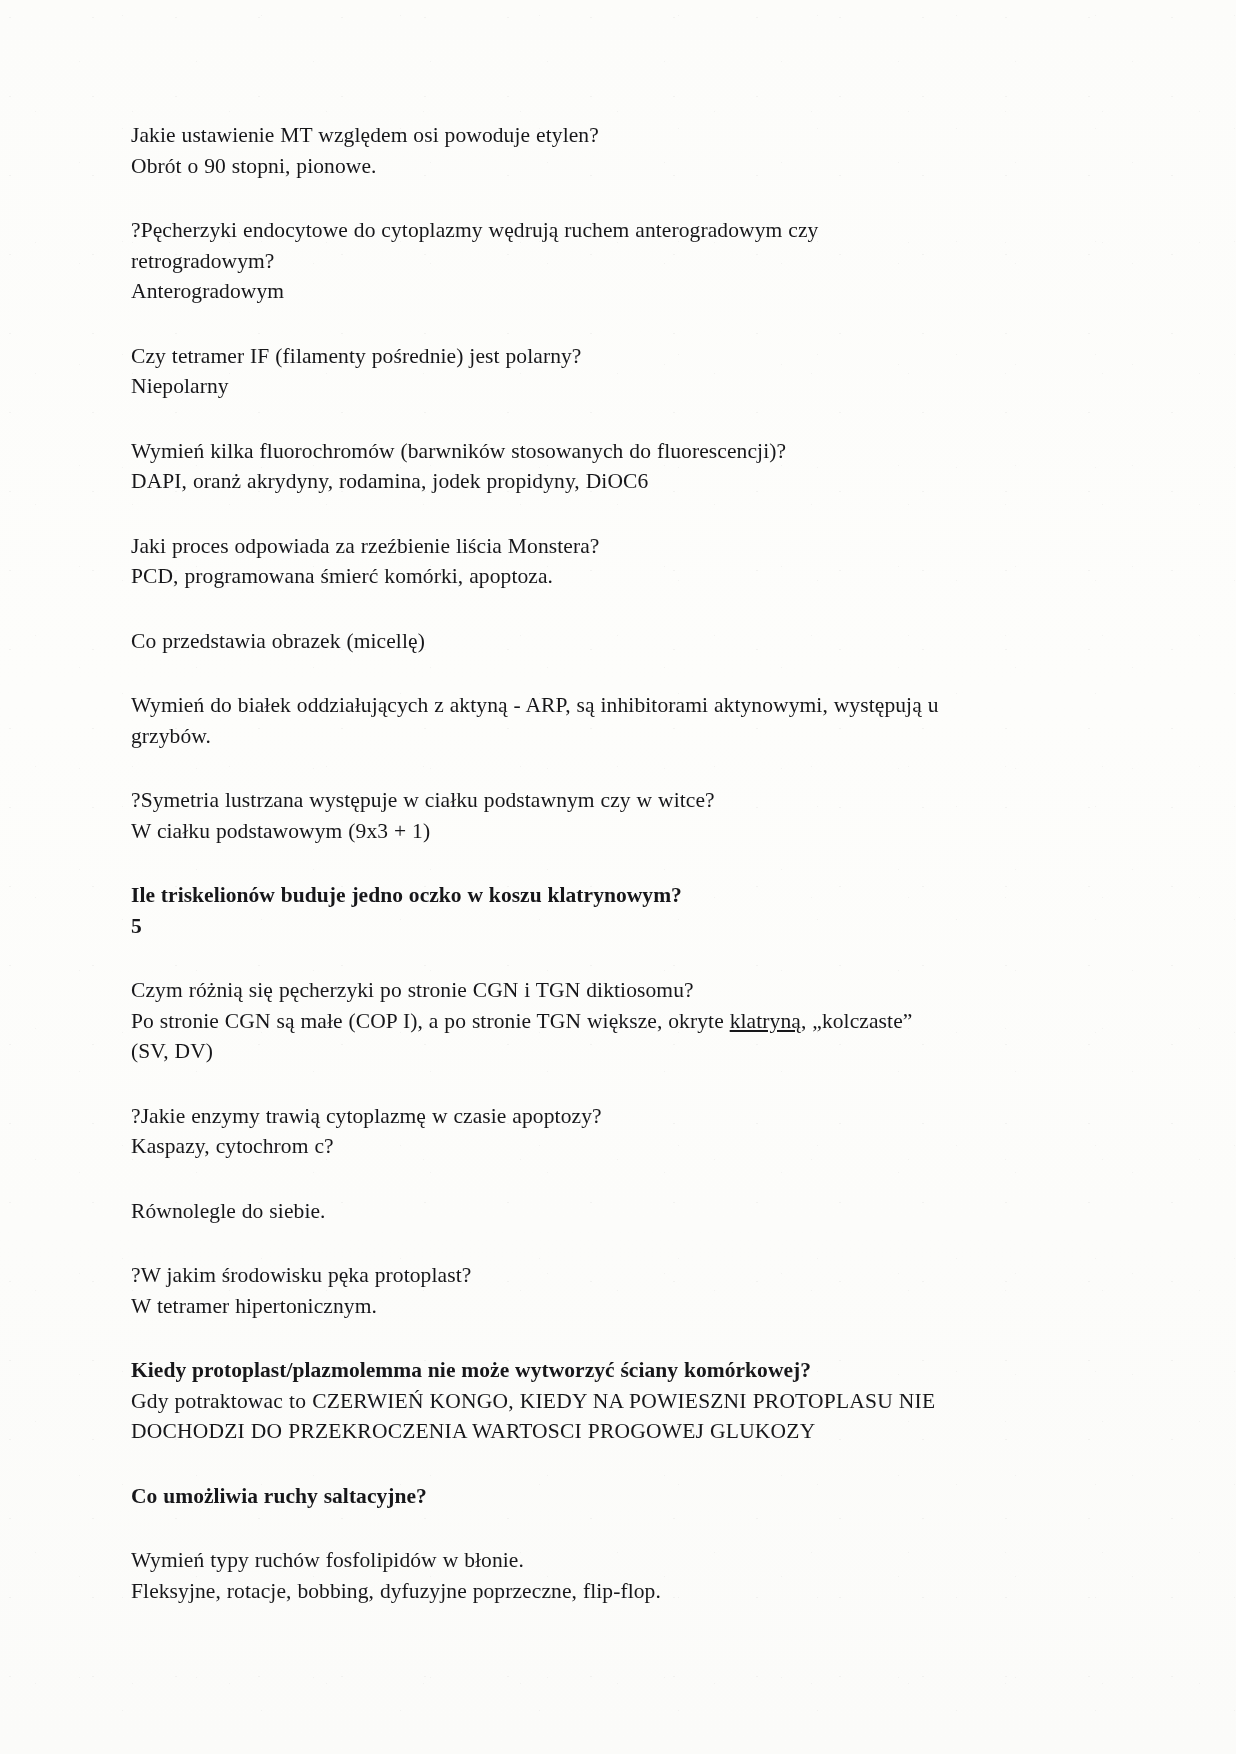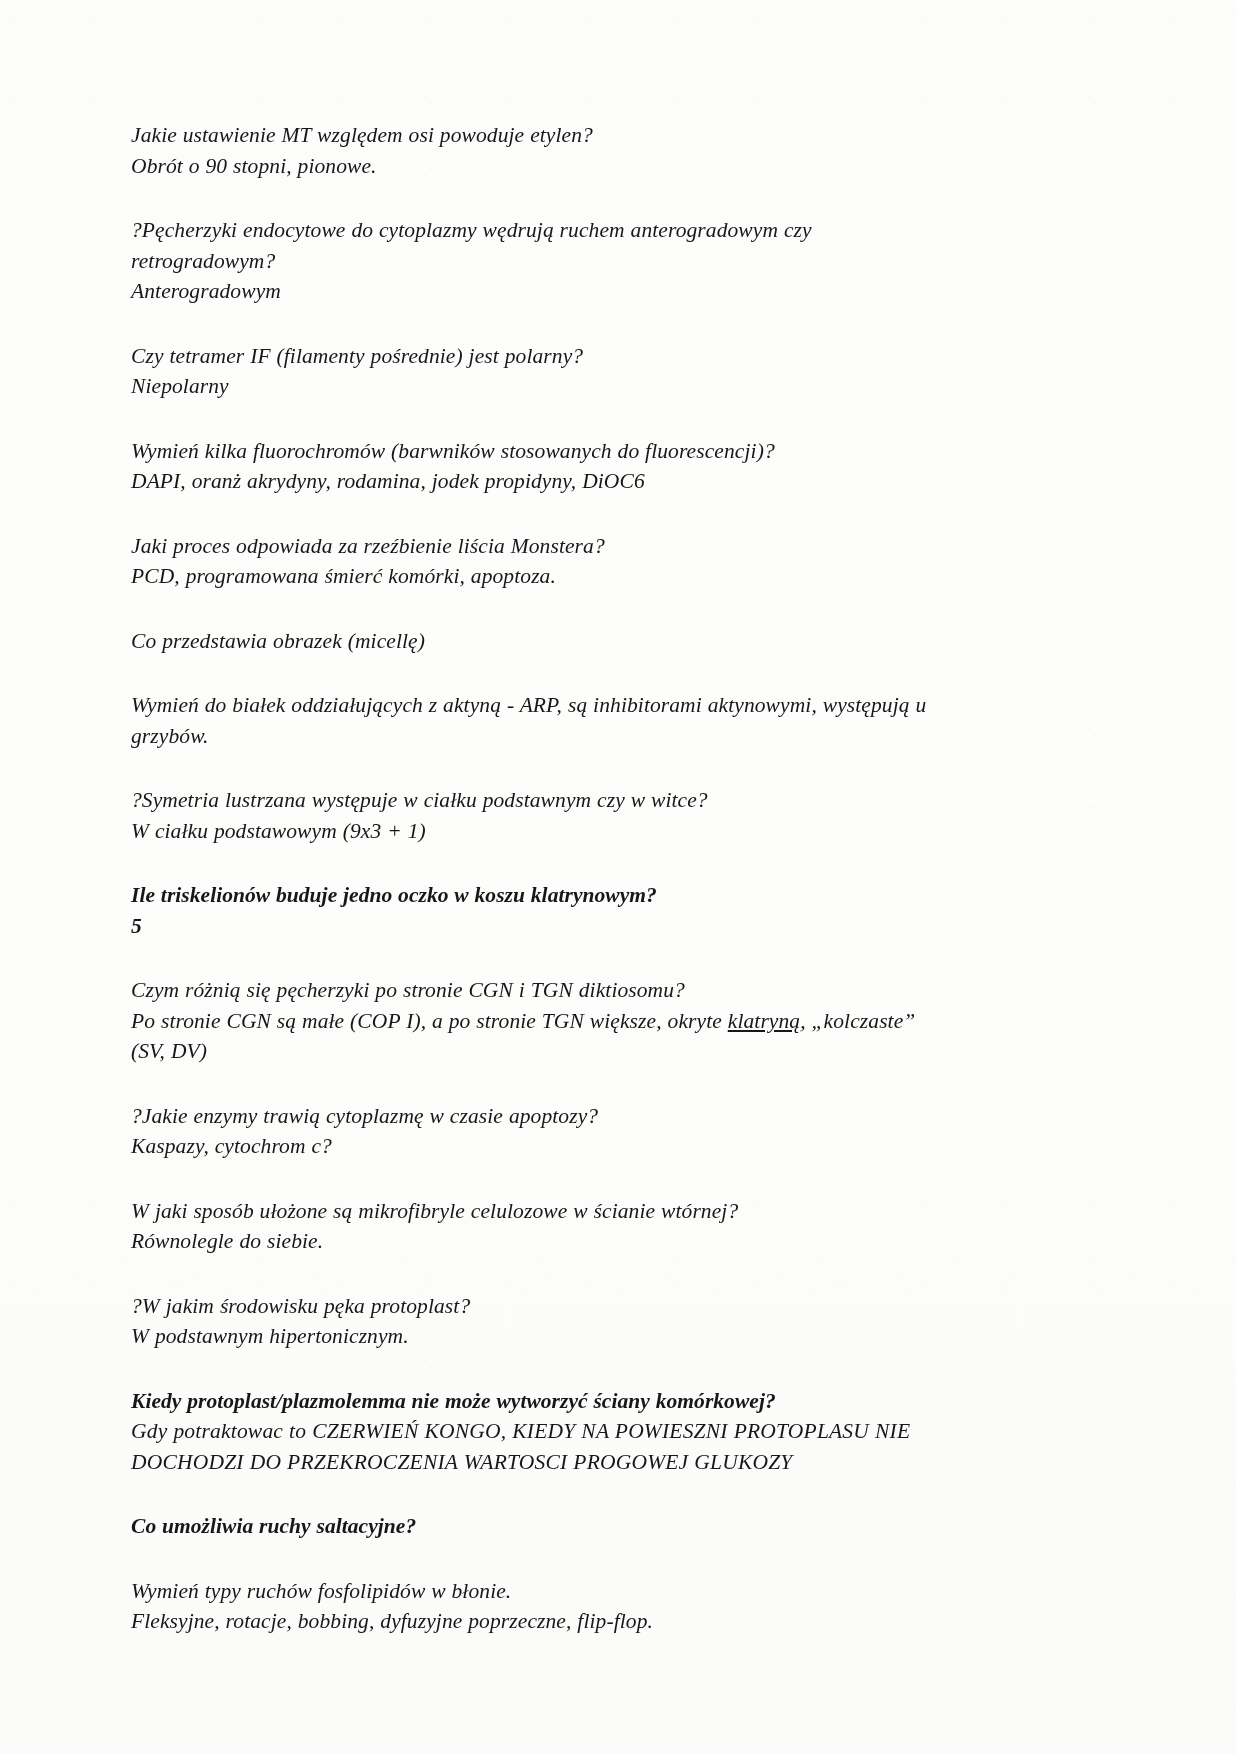--- a/index.html
+++ b/index.html
@@ -12,21 +12,20 @@
     background: #ffffff;
     font-family: "Liberation Serif", "DejaVu Serif", serif;
     -webkit-font-smoothing: antialiased;
   }
   #page {
     position: relative;
     width: 1236px;
     height: 1754px;
     background: #3b82f6;
     overflow: hidden;
-    font-style: italic;
   }
   
   #page::before {
     content: "";
     position: absolute;
     inset: 0;
     background:
       linear-gradient(180deg, #fcfcfa 0%, #fdfdfb 40%, #fbfbf9 100%);
     pointer-events: none;
     z-index: 0;
@@ -136,27 +135,26 @@
       <div class="line"><span>Po stronie CGN są małe (COP I), a po stronie TGN większe, okryte </span><span class="ul">klatryną</span><span>, „kolczaste”</span></div>
       <div class="line">(SV, DV)</div>
     </div>
 
     <div class="block">
       <div class="line">?Jakie enzymy trawią cytoplazmę w czasie apoptozy?</div>
       <div class="line">Kaspazy, cytochrom c?</div>
     </div>
 
     <div class="block">
-      <div class="line">W jaki sposób ułożone są mikrofibryle celulozowe w ścianie wtórnej?</div>
       <div class="line">Równolegle do siebie.</div>
     </div>
 
     <div class="block">
       <div class="line">?W jakim środowisku pęka protoplast?</div>
-      <div class="line">W podstawnym hipertonicznym.</div>
+      <div class="line">W tetramer hipertonicznym.</div>
     </div>
 
     <div class="block">
       <div class="line bold">Kiedy protoplast/plazmolemma nie może wytworzyć ściany komórkowej?</div>
       <div class="line caps">Gdy potraktowac to CZERWIEŃ KONGO, KIEDY NA POWIESZNI PROTOPLASU NIE</div>
       <div class="line caps">DOCHODZI DO PRZEKROCZENIA WARTOSCI PROGOWEJ GLUKOZY</div>
     </div>
 
     <div class="block">
       <div class="line bold">Co umożliwia ruchy saltacyjne?</div>

